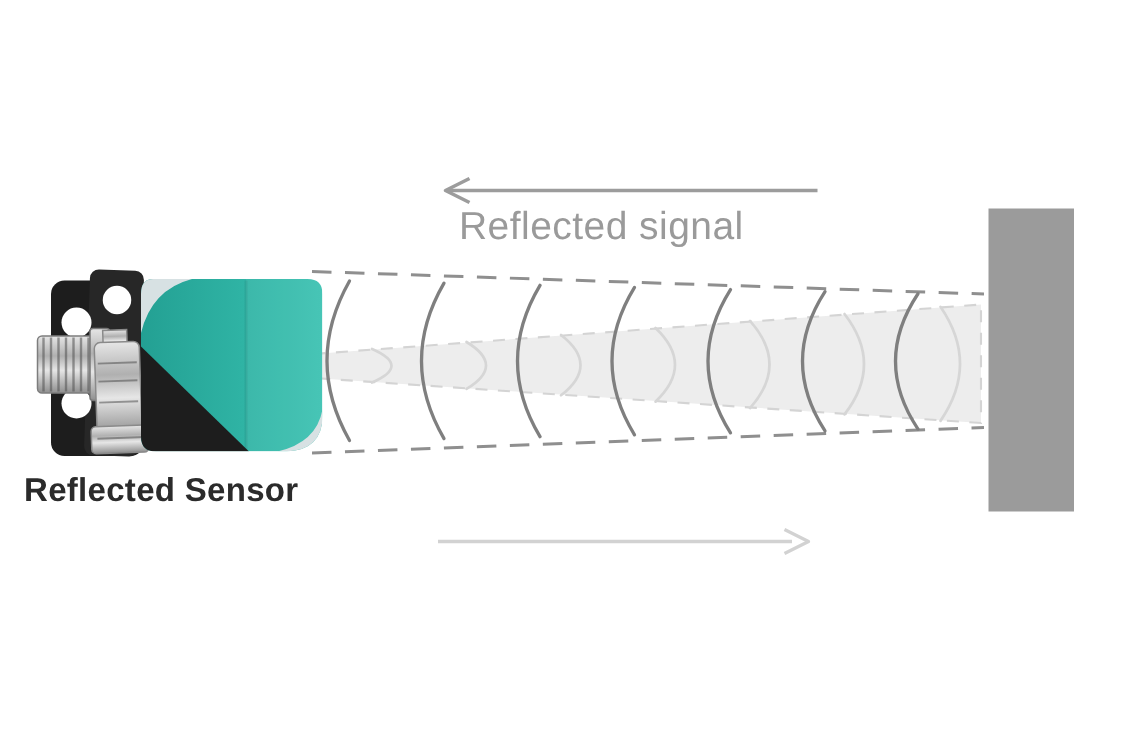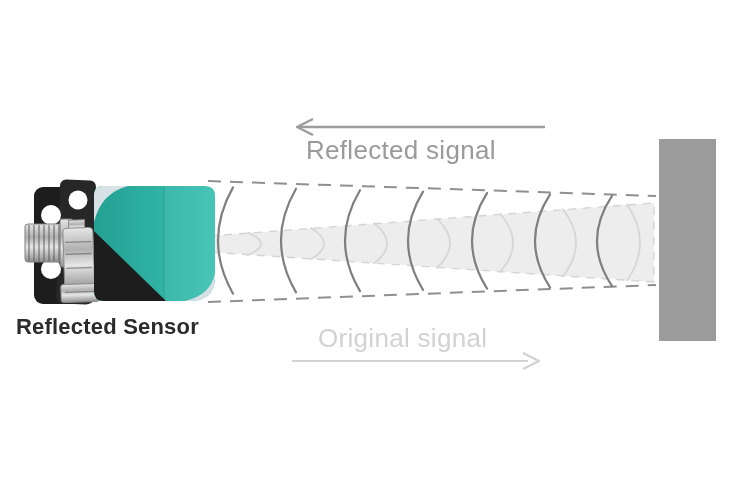--- a/index.html
+++ b/index.html
@@ -116,15 +116,14 @@
         <rect x="164" y="186" width="51" height="115" fill="rgba(255,255,255,0.06)"></rect>
         <path d="M 164 187 V 300" stroke="rgba(0,0,0,0.07)" stroke-width="2" fill="none"></path>
         <path d="M 94 186 L 128 186 Q 101 193 94 222 Z" style="fill:var(--corner-cap,#d7e1e3)"></path>
         <path d="M 215 273 Q 211 295 185 301 L 215 301 Z" style="fill:var(--corner-cap,#d7e1e3)"></path>
         <path d="M 94 231 L 166 301 L 94 301 Z" style="fill:var(--sensor-black,#1d1d1d)"></path>
       </g>
     </g>
   </svg>
 
   <div class="lbl lbl-reflected">Reflected signal</div>
-  <div class="lbl lbl-original">Original signal</div>
   <div class="lbl lbl-sensor">Reflected Sensor</div>
 </div>
 
 </body></html>

